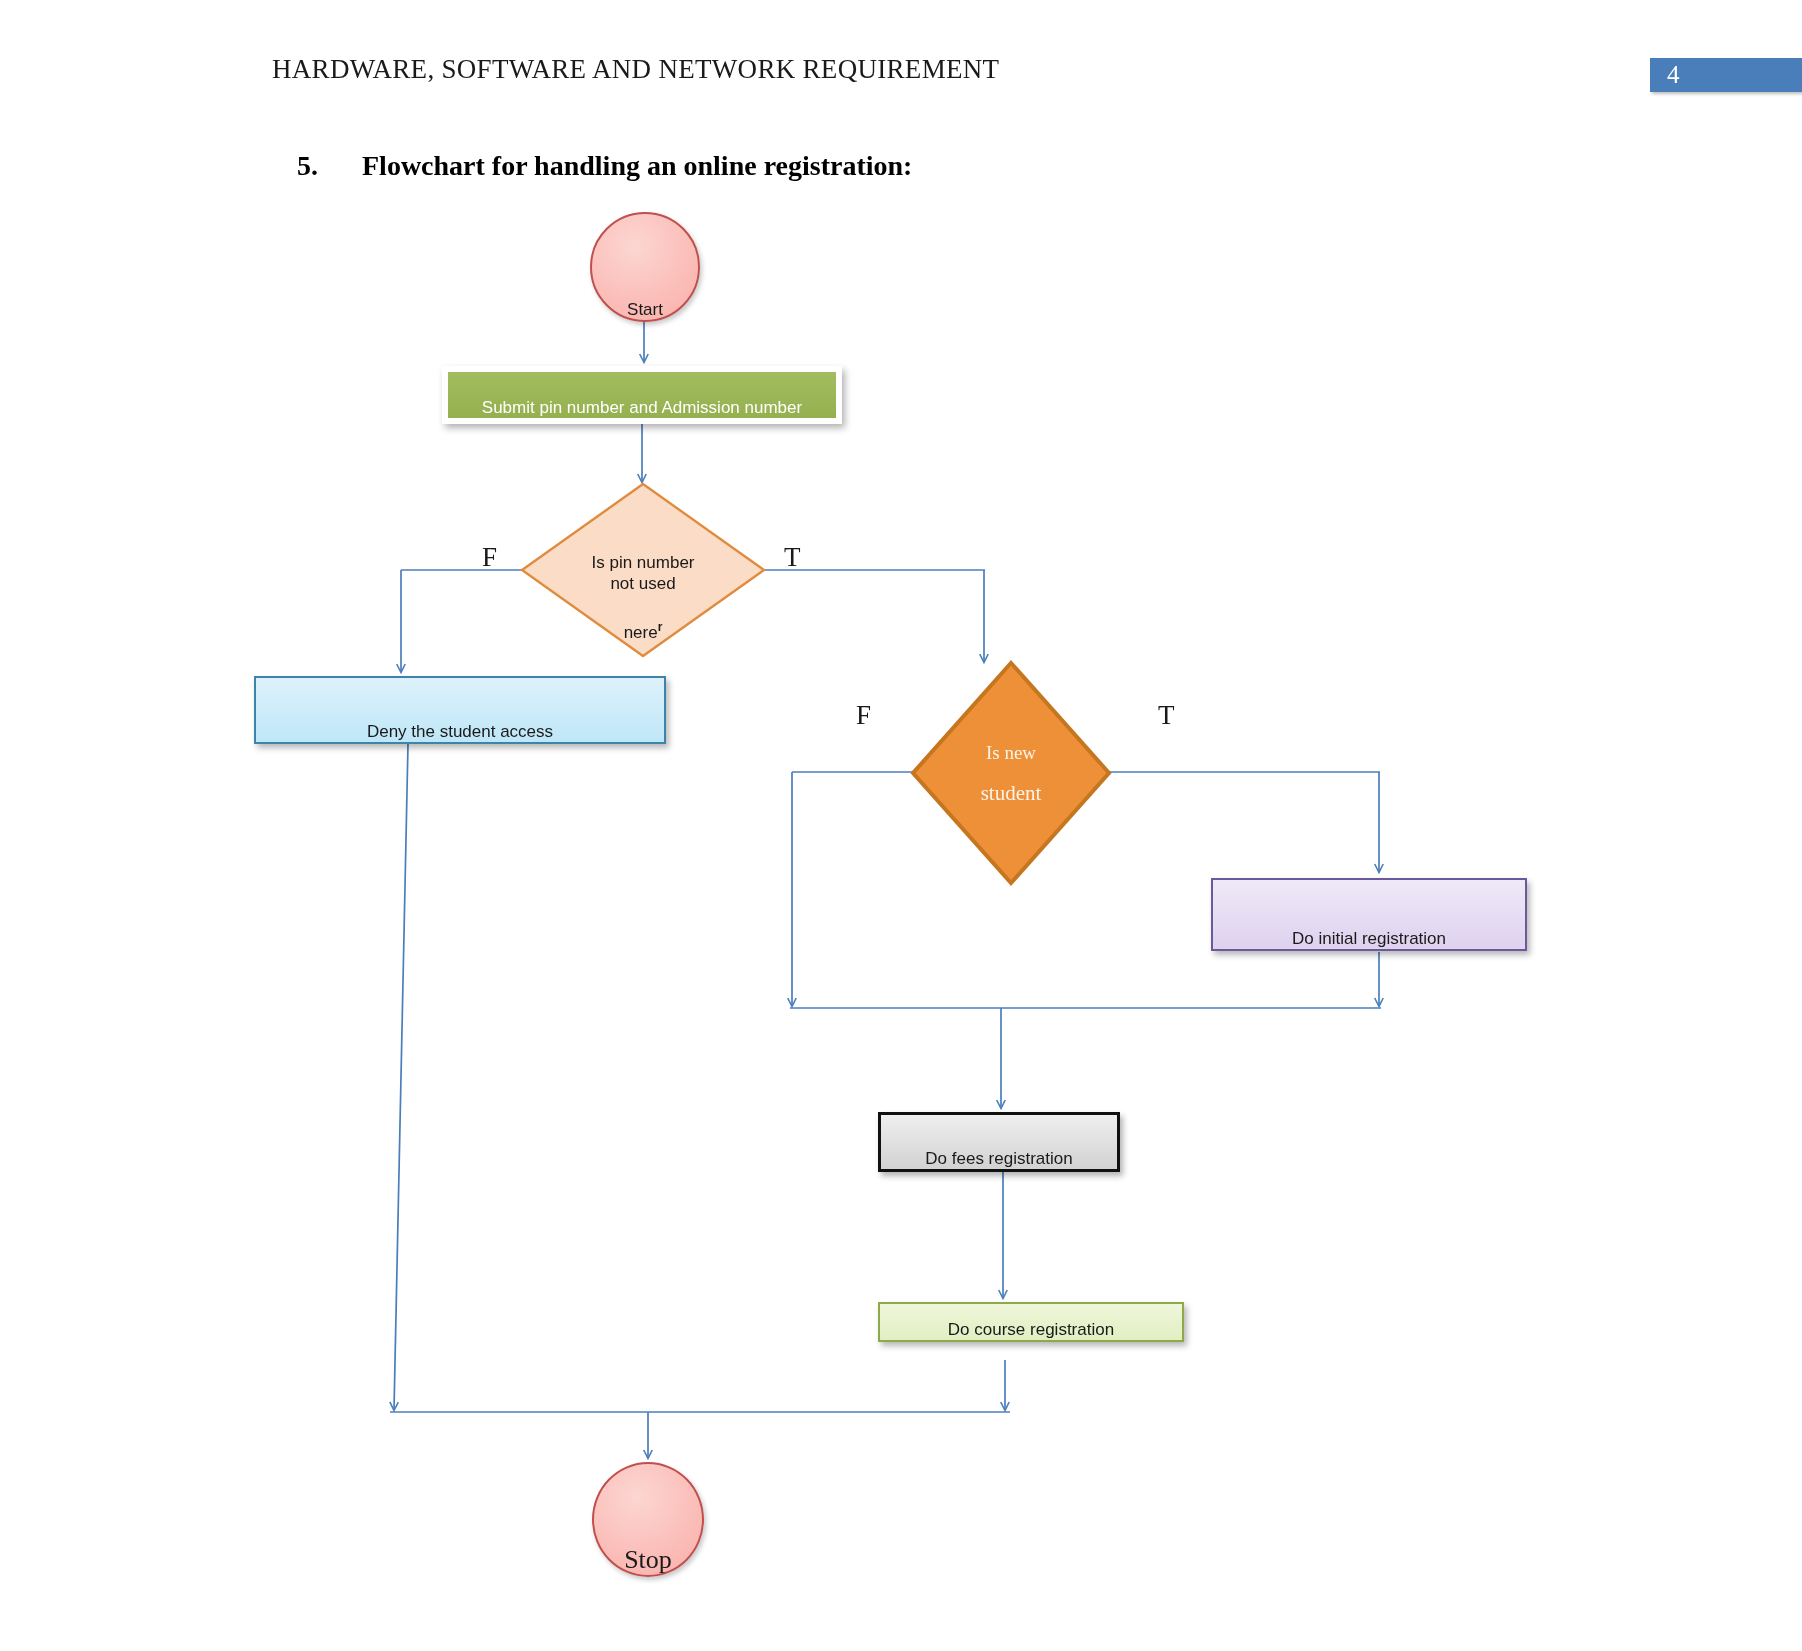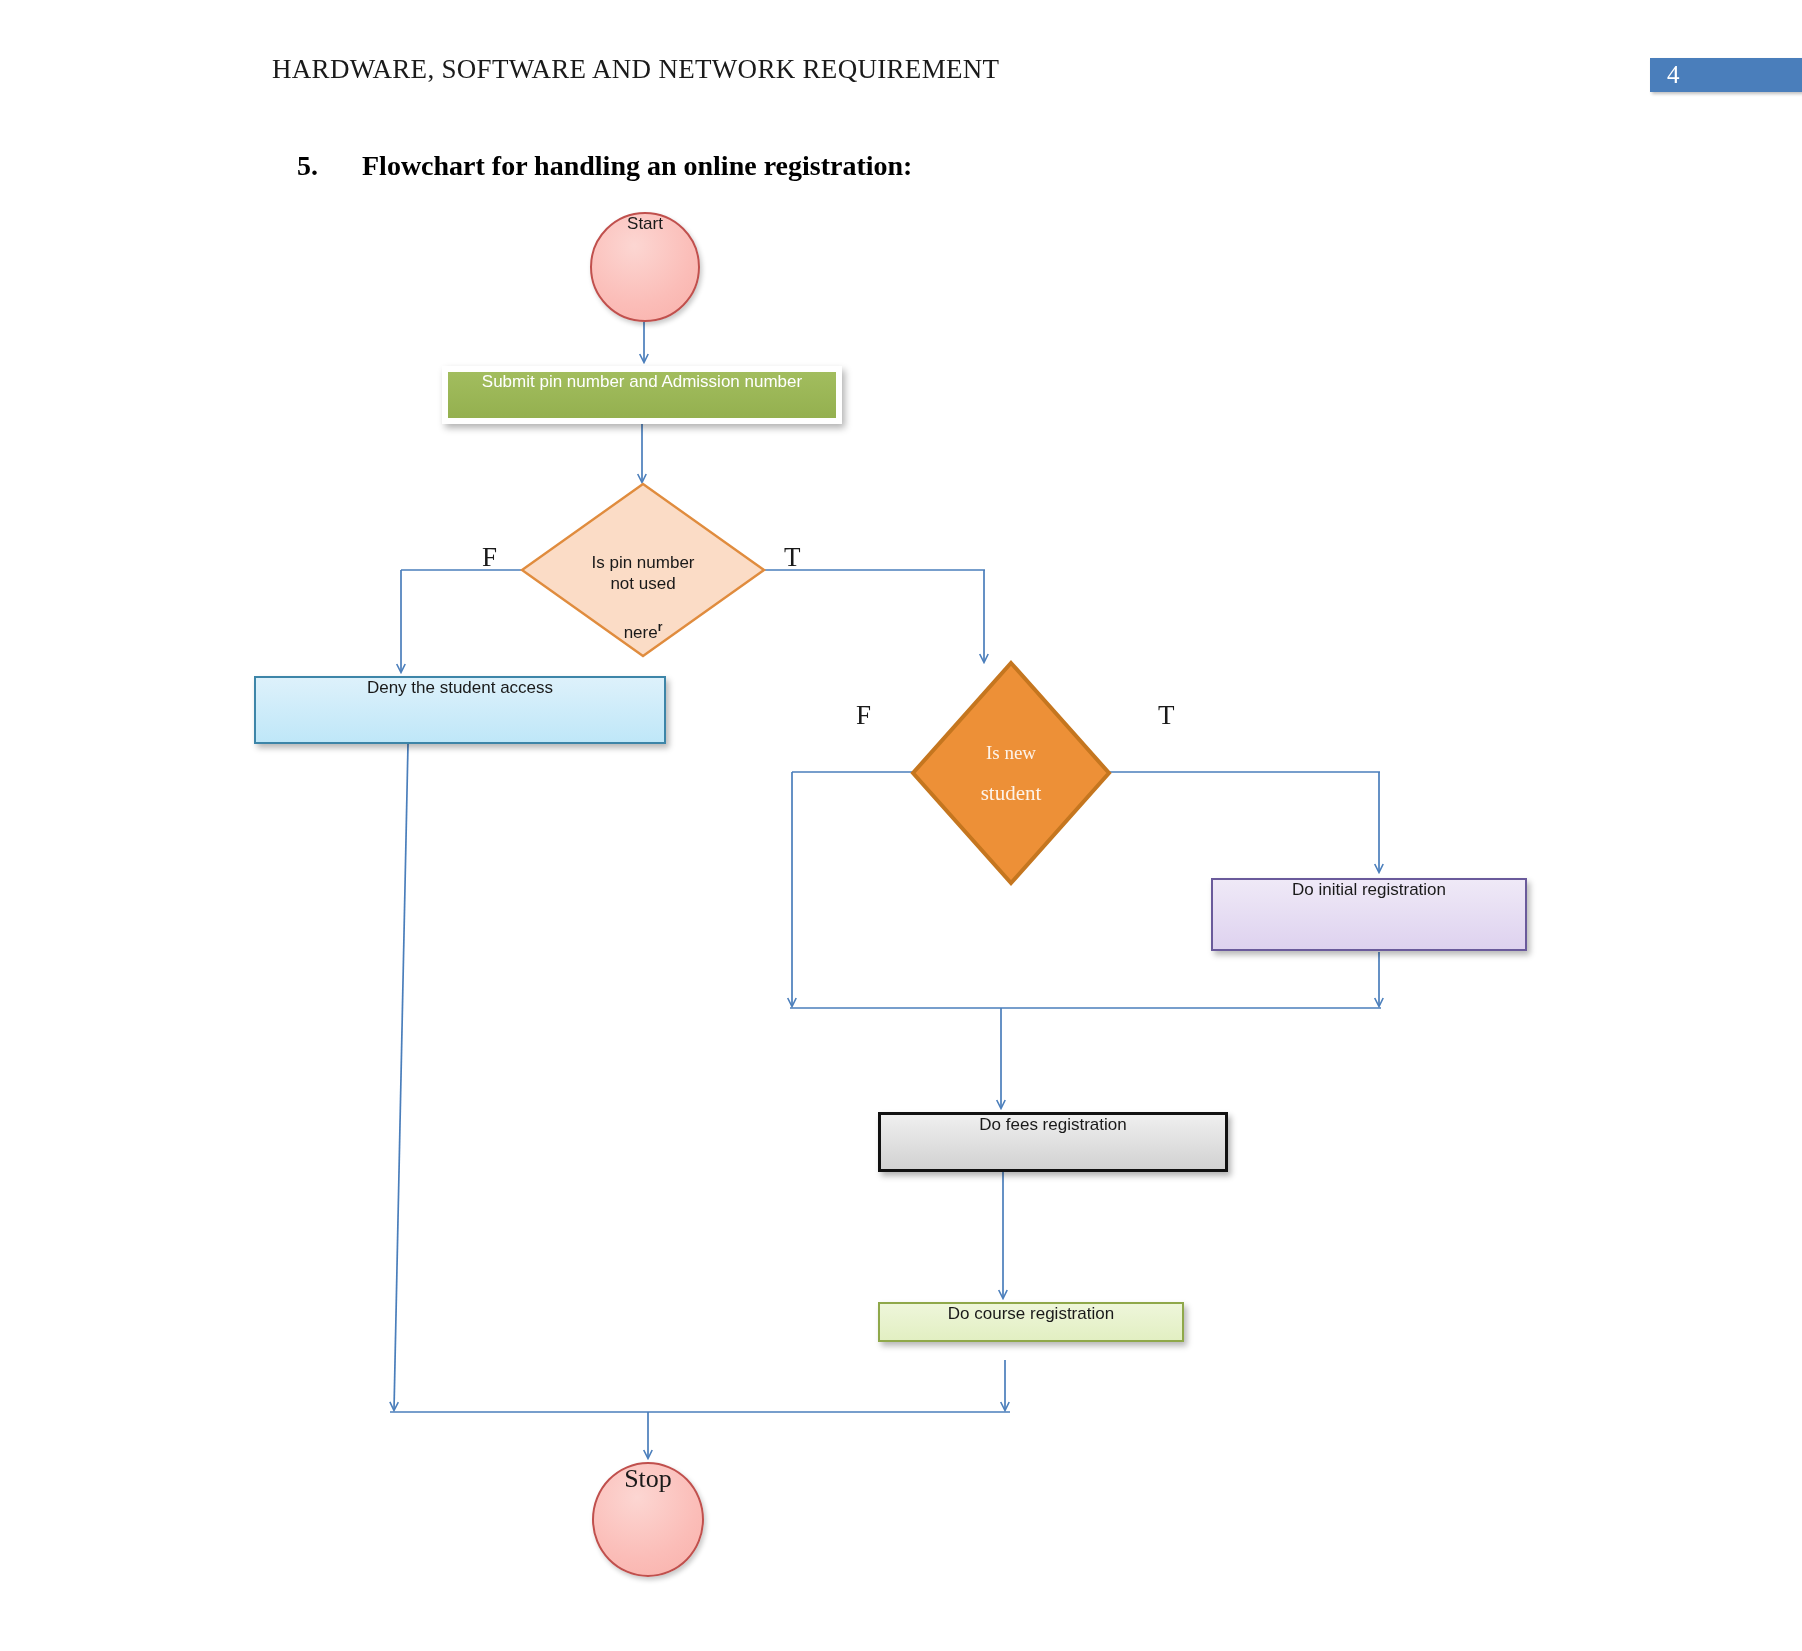--- a/index.html
+++ b/index.html
@@ -85,21 +85,21 @@
     left: 0; top: 0;
     width: 1802px;
     height: 1651px;
     pointer-events: none;
   }
 
   .node {
     position: absolute;
     box-sizing: border-box;
     display: flex;
-    align-items: flex-start;
+    align-items: flex-end;
     justify-content: center;
     text-align: center;
   }
 
   
   .term {
     border-radius: 50%;
     border: 2px solid #c0504d;
     background: radial-gradient(circle at 40% 30%, #fcd6d2 0%, #fbbdb8 60%, #f9b0aa 100%);
     box-shadow: 2px 3px 5px rgba(0,0,0,0.22);
@@ -292,21 +292,21 @@
       <div class="diamond-label d2-line2">student</div>
     </div>
 
     <div class="branch-label" style="left:856px; top:700px;">F</div>
     <div class="branch-label" style="left:1158px; top:700px;">T</div>
 
     <div class="node proc proc-purple" style="left:1211px; top:878px; width:316px; height:73px;">
       <span>Do initial registration</span>
     </div>
 
-    <div class="node proc proc-gray" style="left:878px; top:1112px; width:350px; height:60px;">
+    <div class="node proc proc-gray" style="left:878px; top:1112px; width:242px; height:60px;">
       <span>Do fees registration</span>
     </div>
 
     <div class="node proc proc-lgreen" style="left:878px; top:1302px; width:306px; height:40px;">
       <span>Do course registration</span>
     </div>
 
     <div class="node term stop" style="left:592px; top:1462px; width:112px; height:115px;">
       <span>Stop</span>
     </div>

